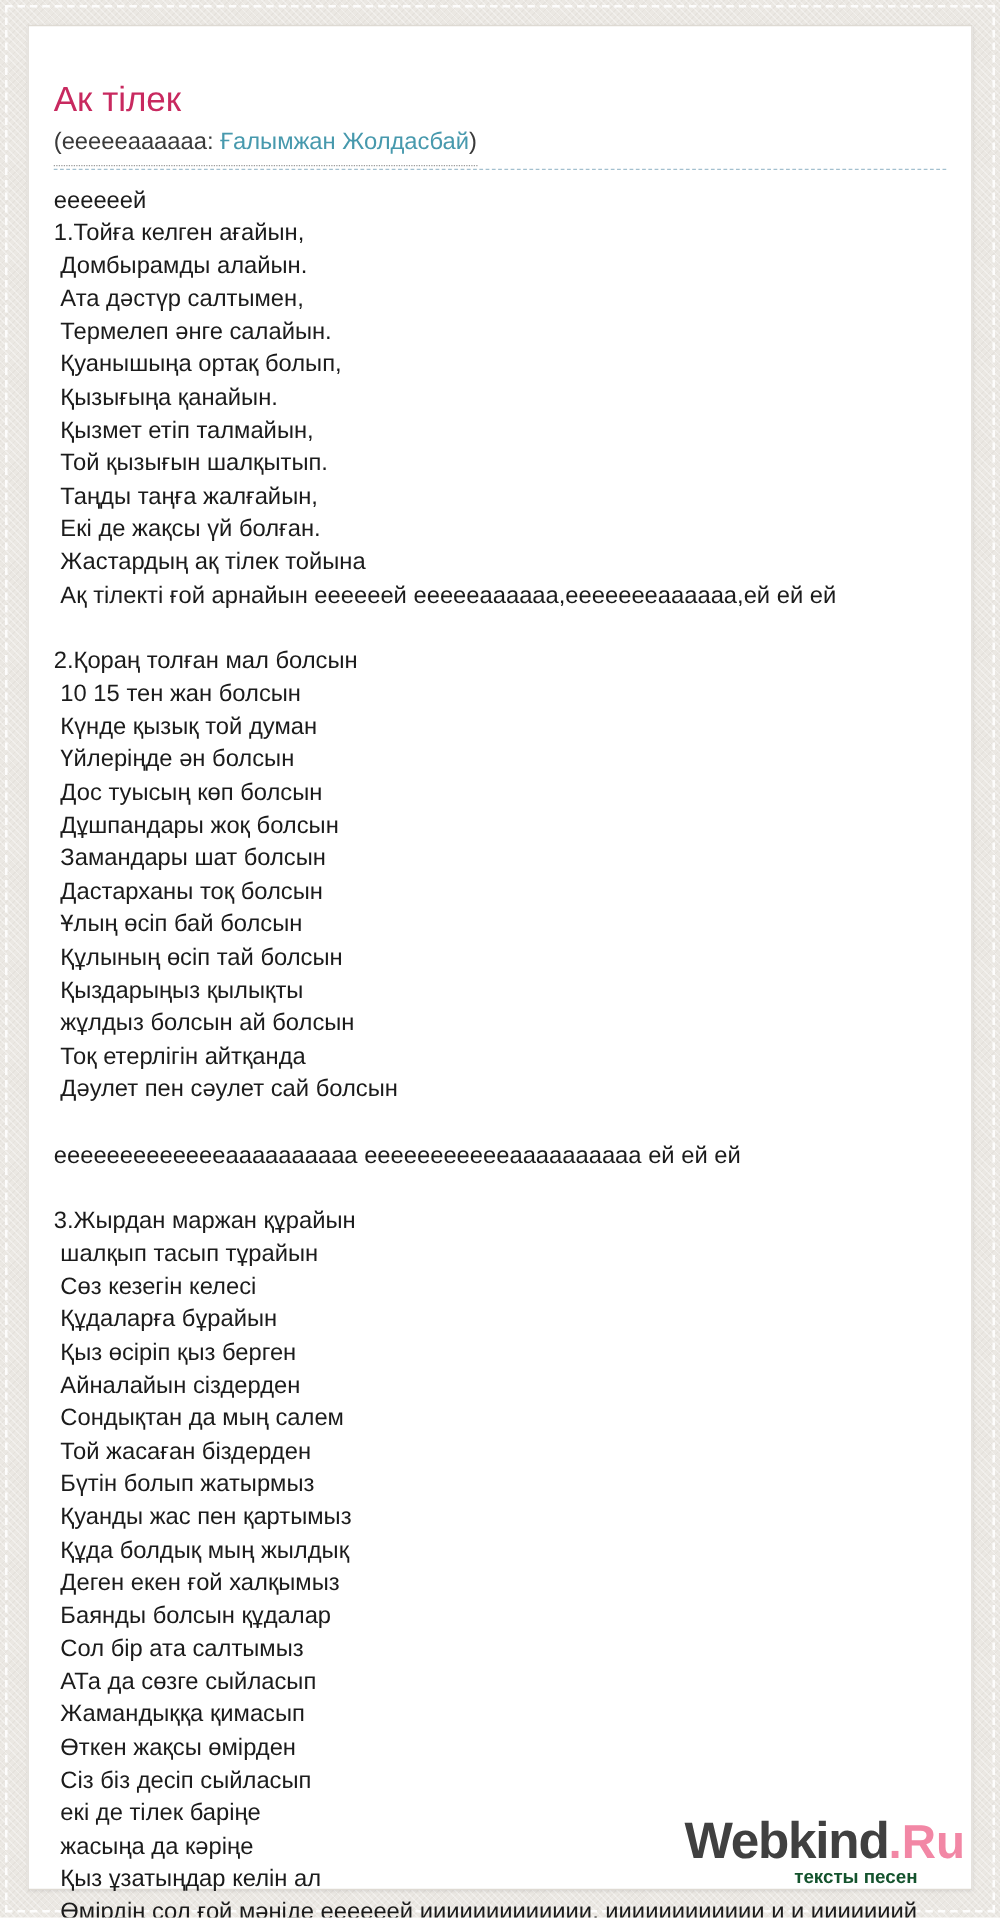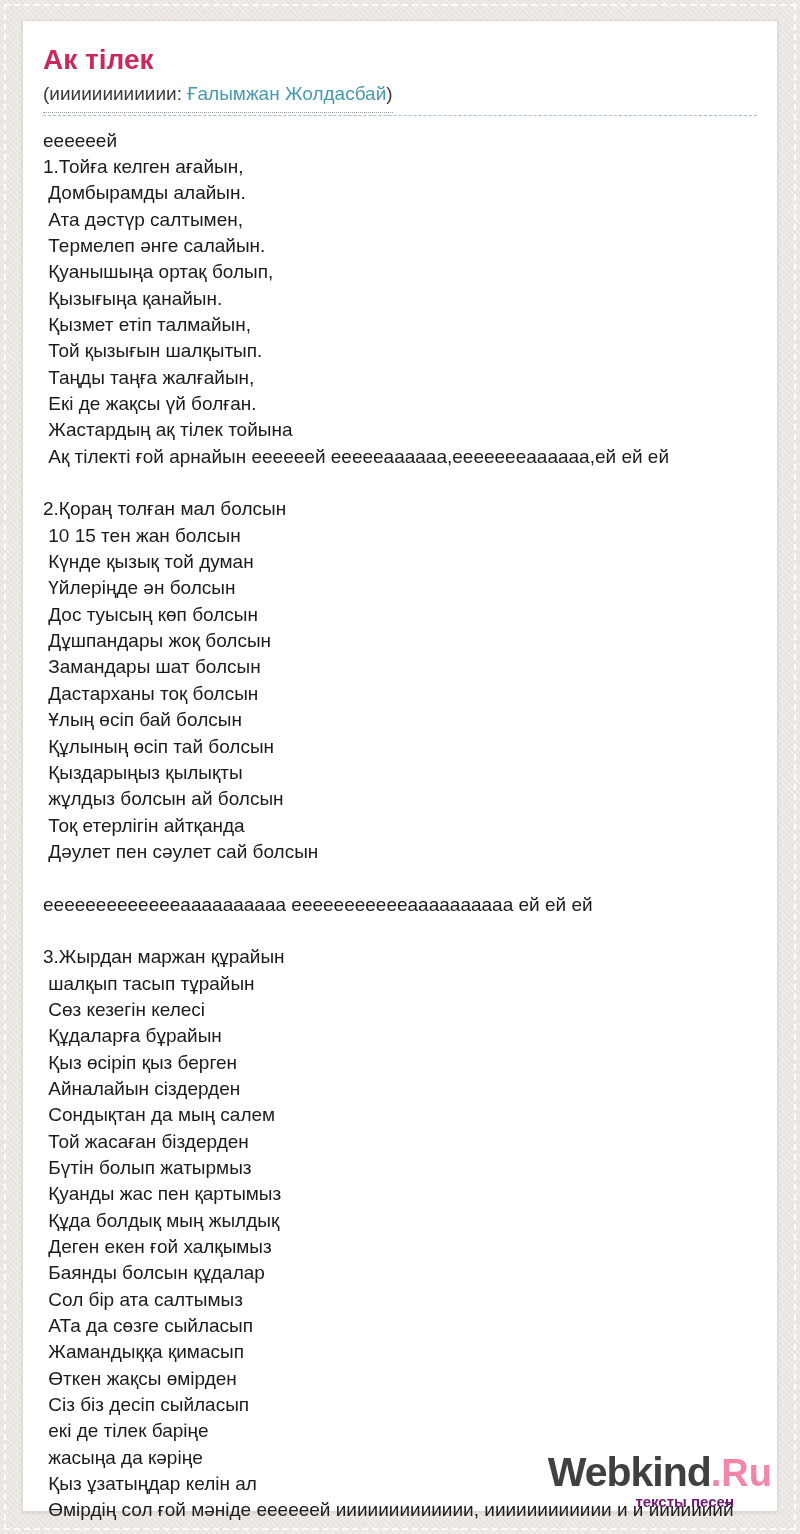--- a/index.html
+++ b/index.html
@@ -25,24 +25,25 @@
     top: 20px;
     width: 756px;
     height: 1492px;
     background: #ffffff;
     border: 1px solid #dedad3;
     box-shadow: 0 1px 3px rgba(0,0,0,0.10);
     padding: 24px 20px 0 20px;
   }
   .song-title {
     font-size: 28px;
-    font-weight: bold;
+    font-weight: normal;
     color: #c8295f;
     line-height: 1.1;
     margin-bottom: 7px;
+    margin-top: 20px;
   }
   .performer-line {
     font-size: 19px;
     color: #3a3a3a;
     padding-bottom: 9px;
     border-bottom: 1px dashed #a3c0cf;
     line-height: 1.2;
   }
   .performer-inner {
     border-bottom: 1px dotted #9a9a9a;
@@ -75,36 +76,36 @@
     letter-spacing: -1px;
   }
   .logo-domain {
     font-size: 38px;
     font-weight: bold;
     color: #f287a5;
   }
   .logo-tagline {
     font-size: 15px;
     font-weight: bold;
-    color: #701a75;
+    color: #14532d;
     margin-top: 1px;
     margin-right: 38px;
   }
 </style>
 </head>
 <body>
 
 <div class="stitch-border"></div>
 
 <div class="card">
 
   <h1 class="song-title">Ак тілек</h1>
 
   <div class="performer-line">
-    <span class="performer-inner"><span>(ииииииииииии:</span> <a class="performer-link">Ғалымжан Жолдасбай</a><span>)</span></span>
+    <span class="performer-inner"><span>(еееееаааааа:</span> <a class="performer-link">Ғалымжан Жолдасбай</a><span>)</span></span>
   </div>
 
   <div class="lyrics">еееееей
 1.Тойға келген ағайын,
  Домбырамды алайын.
  Ата дәстүр салтымен,
  Термелеп әнге салайын.
  Қуанышыңа ортақ болып,
  Қызығыңа қанайын.
  Қызмет етіп талмайын,

